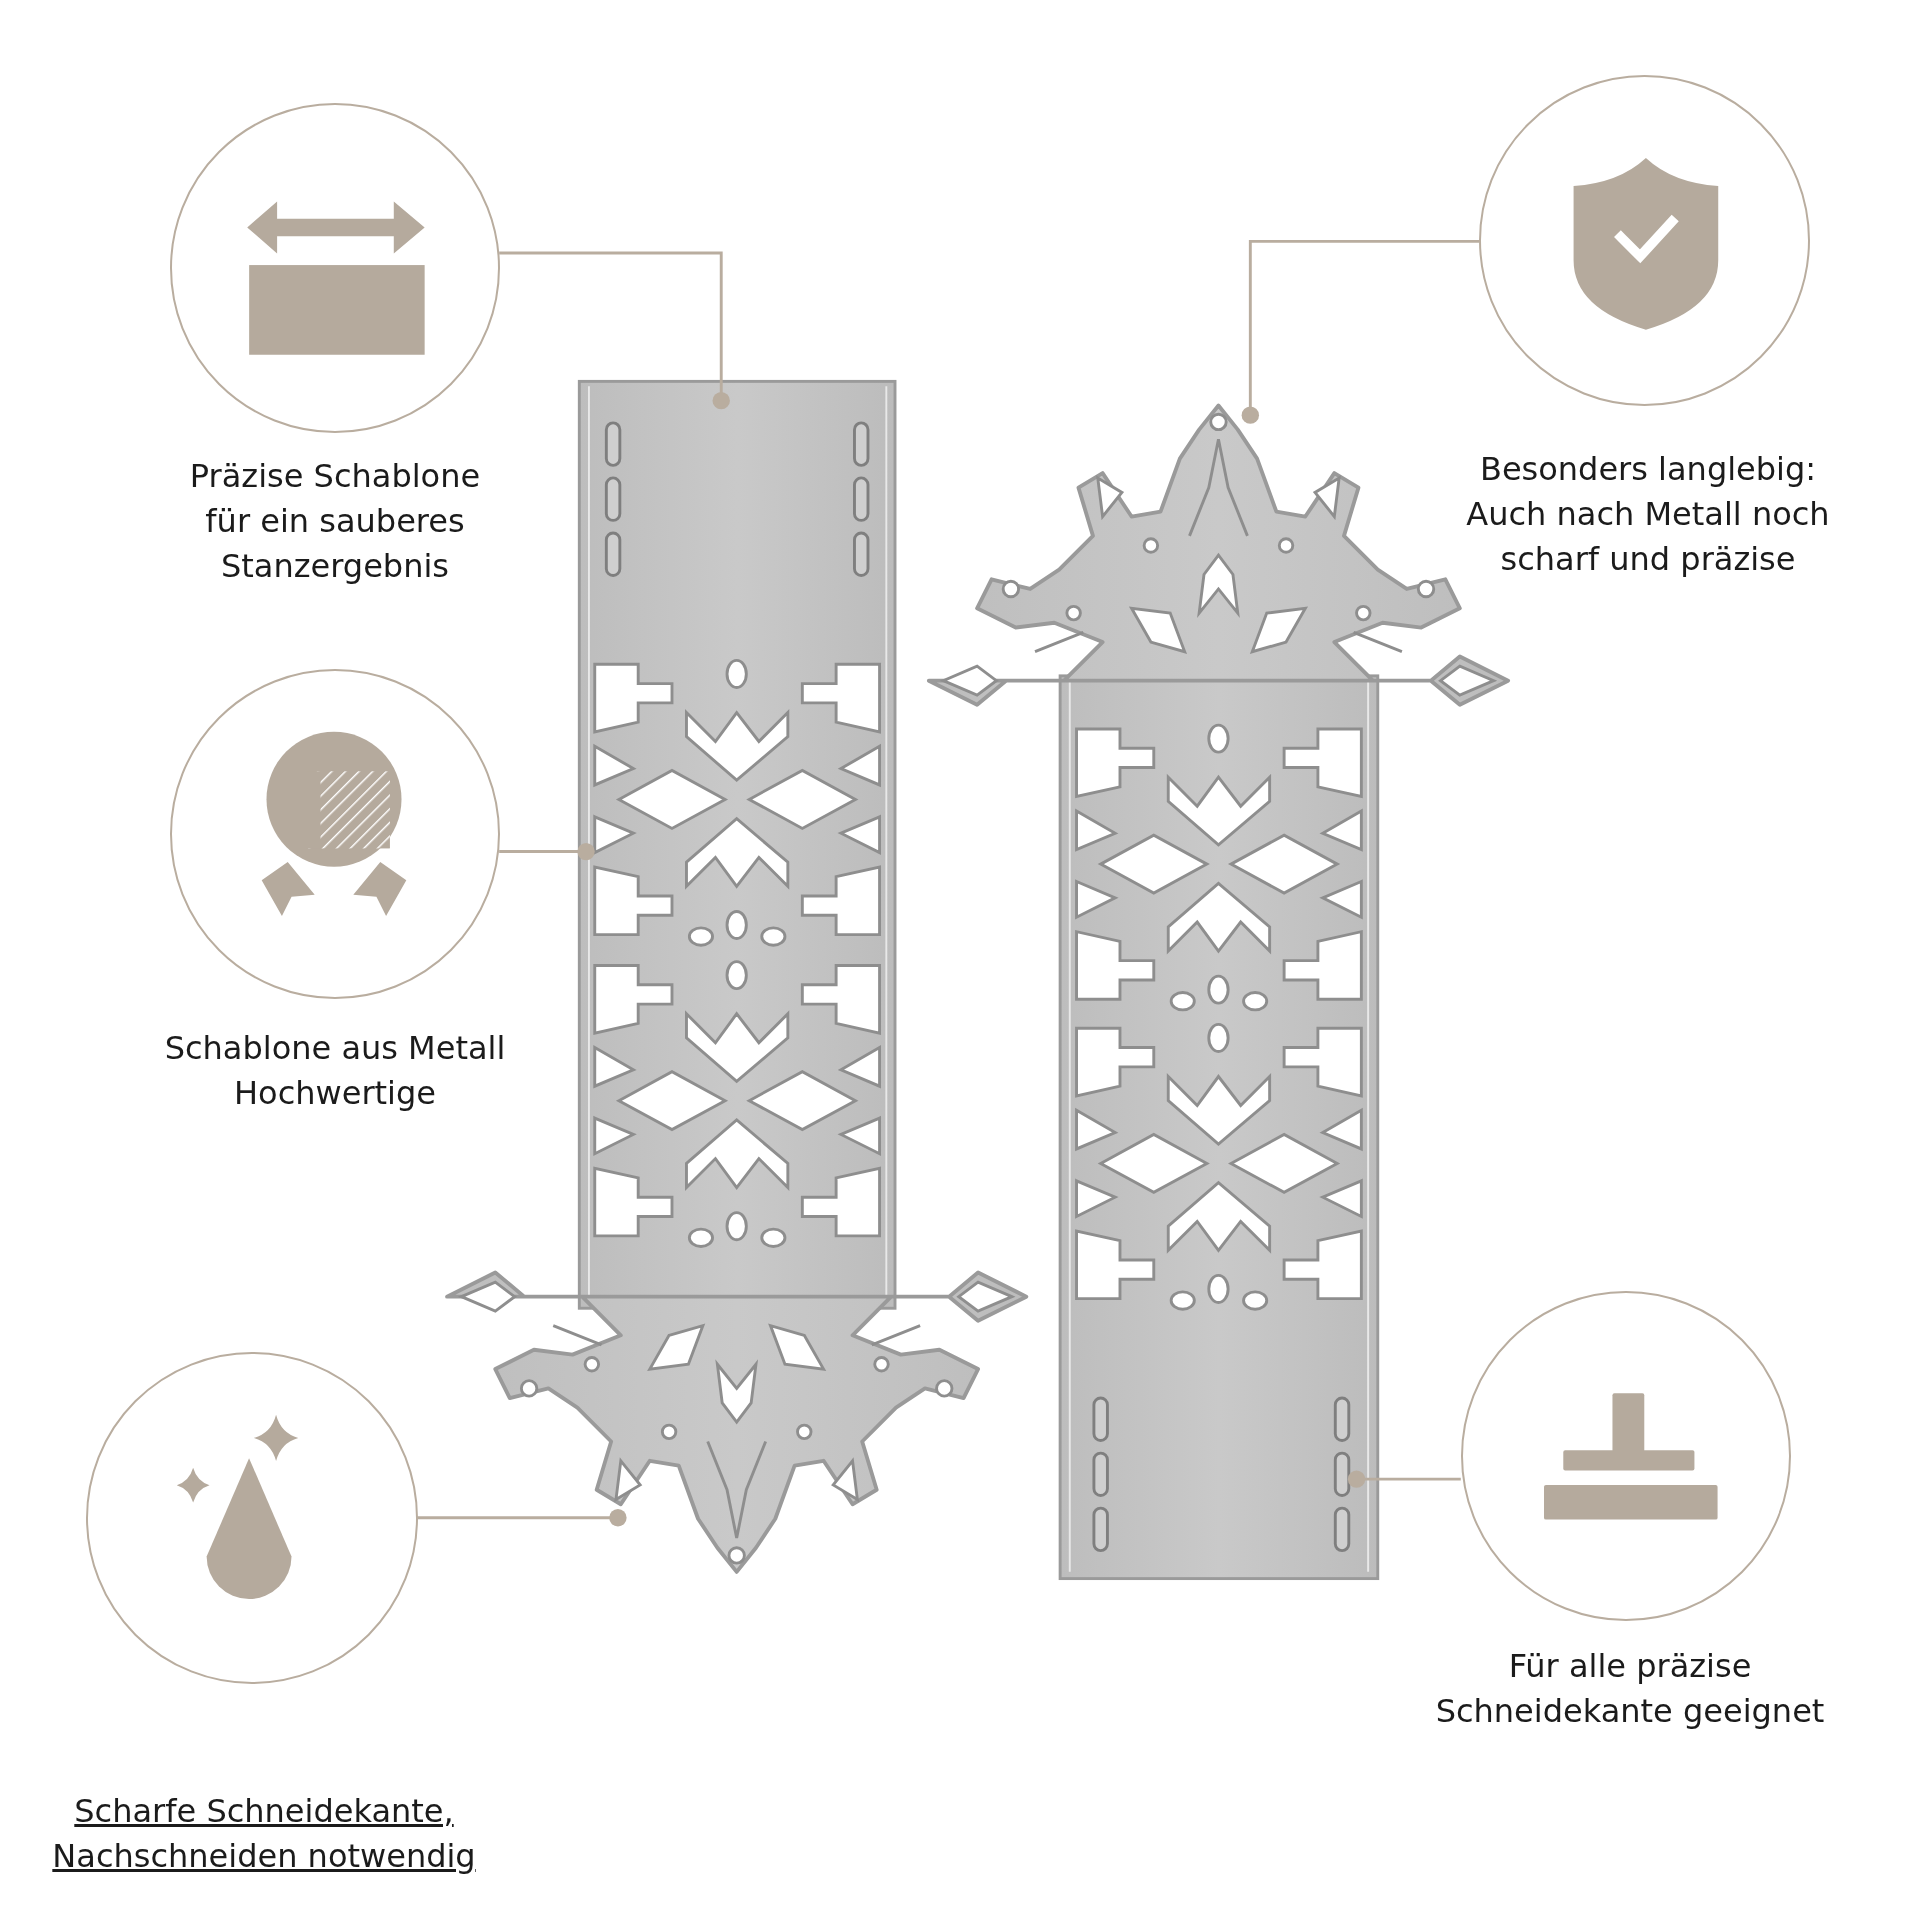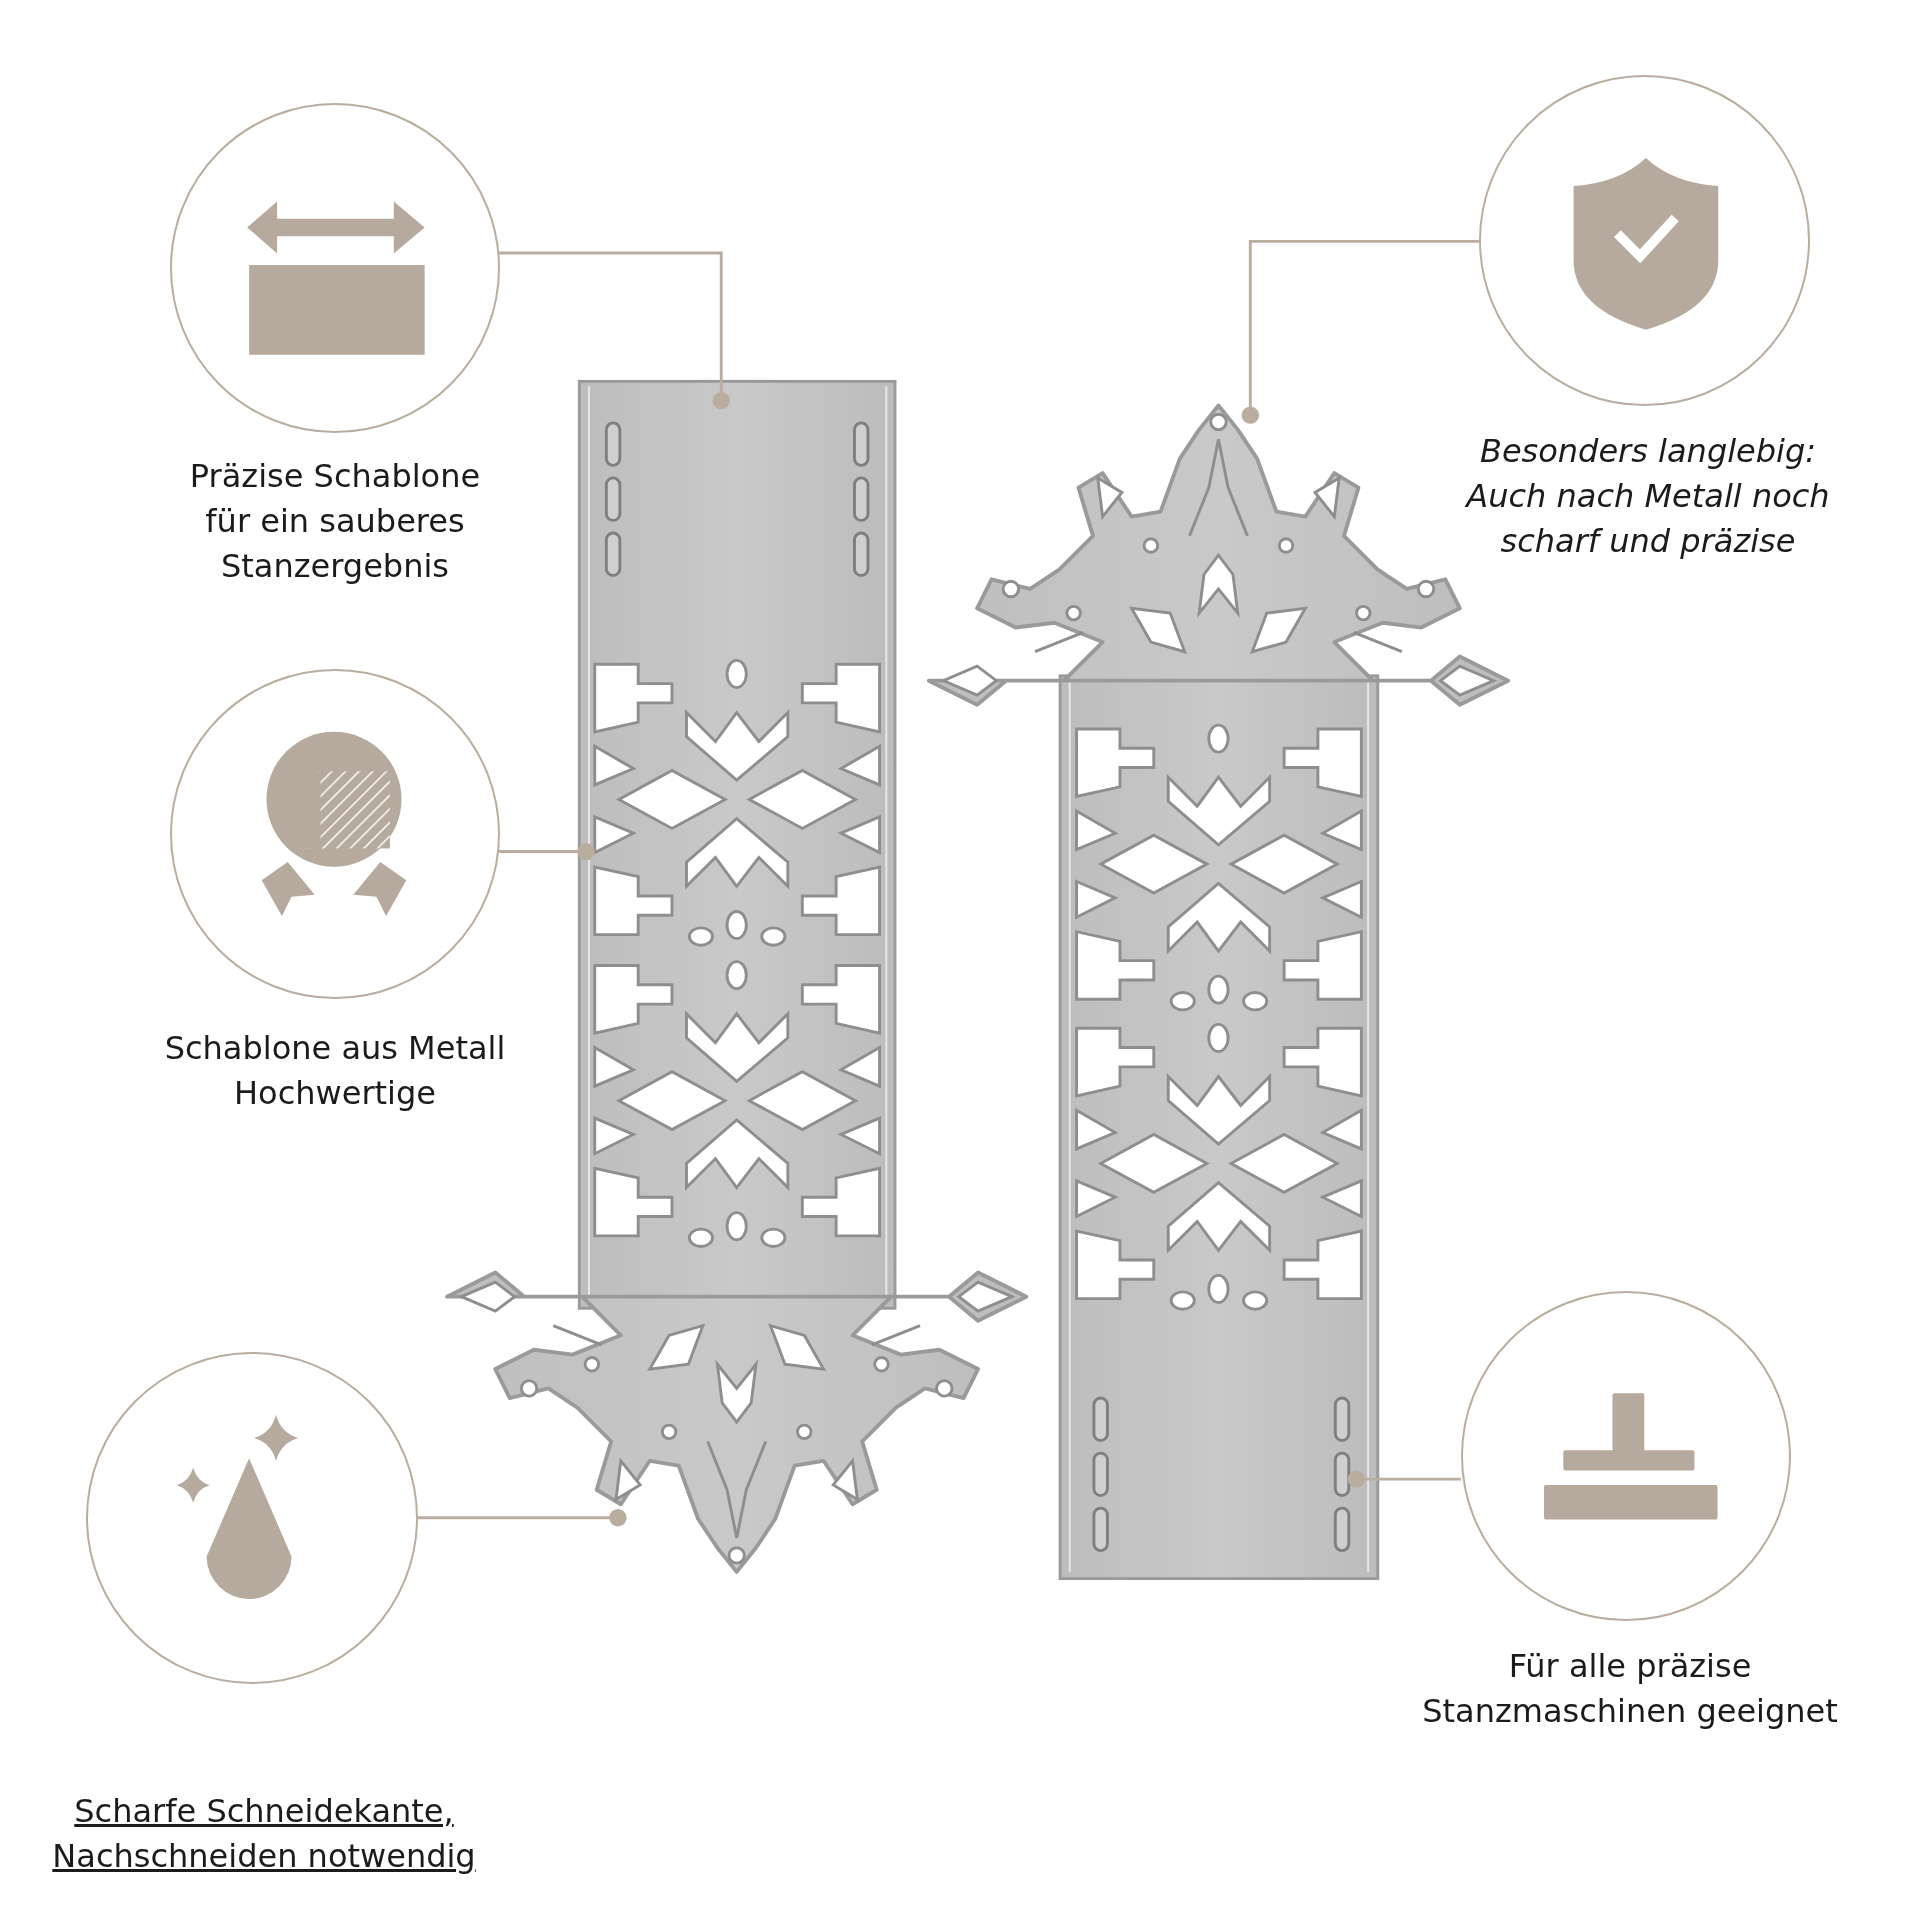--- a/index.html
+++ b/index.html
@@ -168,30 +168,30 @@
   <span>Scharfe Schneidekante,</span>
   <span>Nachschneiden notwendig</span>
 </div>
 
 <div class="feature-circle" style="left:1479px;top:75px;width:331px;height:331px;">
   <svg width="325" height="325" viewBox="0 0 337 337">
     <path d="M171 84 Q143 110 96 113 L96 190 Q96 240 171 262 Q246 240 246 190 L246 113 Q199 110 171 84 Z" fill="#b5aa9d"></path>
     <polyline points="145,166 165,186 198,150" fill="none" stroke="#ffffff" stroke-width="10" stroke-linecap="square"></polyline>
   </svg>
 </div>
-<div class="caption" style="left:1648px;top:429px;font-style:italic;">
+<div class="caption" style="left:1648px;top:447px;">
   <span>Besonders langlebig:</span>
   <span>Auch nach Metall noch</span>
   <span>scharf und präzise</span>
 </div>
 
 <div class="feature-circle" style="left:1461px;top:1291px;width:330px;height:330px;">
   <svg width="324" height="324" viewBox="0 0 336 336">
     <rect x="155" y="104" width="33" height="62" rx="2" fill="#b5aa9d"></rect>
     <rect x="104" y="163" width="136" height="21" rx="2" fill="#b5aa9d"></rect>
     <rect x="84" y="199" width="180" height="36" rx="2" fill="#b5aa9d"></rect>
   </svg>
 </div>
 <div class="caption" style="left:1630px;top:1644px;">
   <span>Für alle präzise</span>
-  <span>Stanzmaschinen geeignet</span>
+  <span>Schneidekante geeignet</span>
 </div>
 
 
 </body></html>

